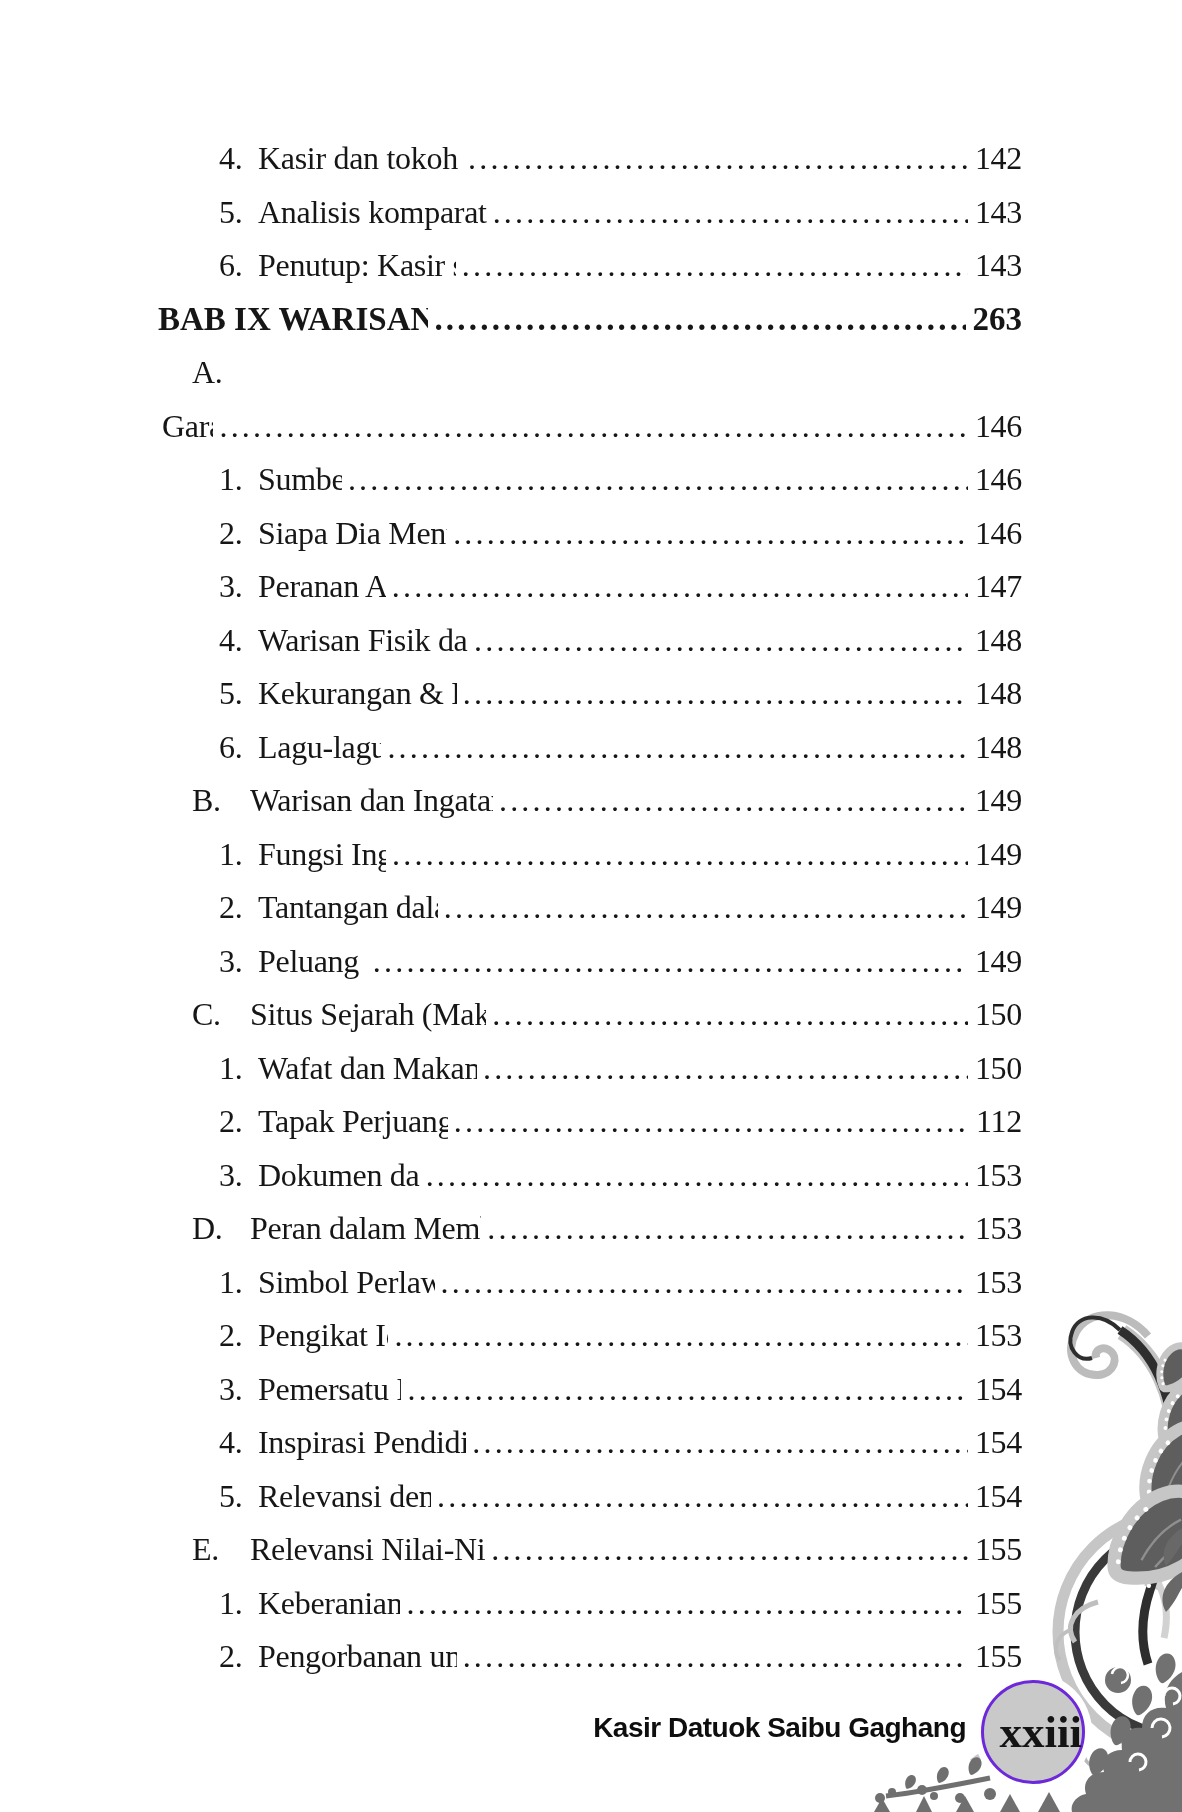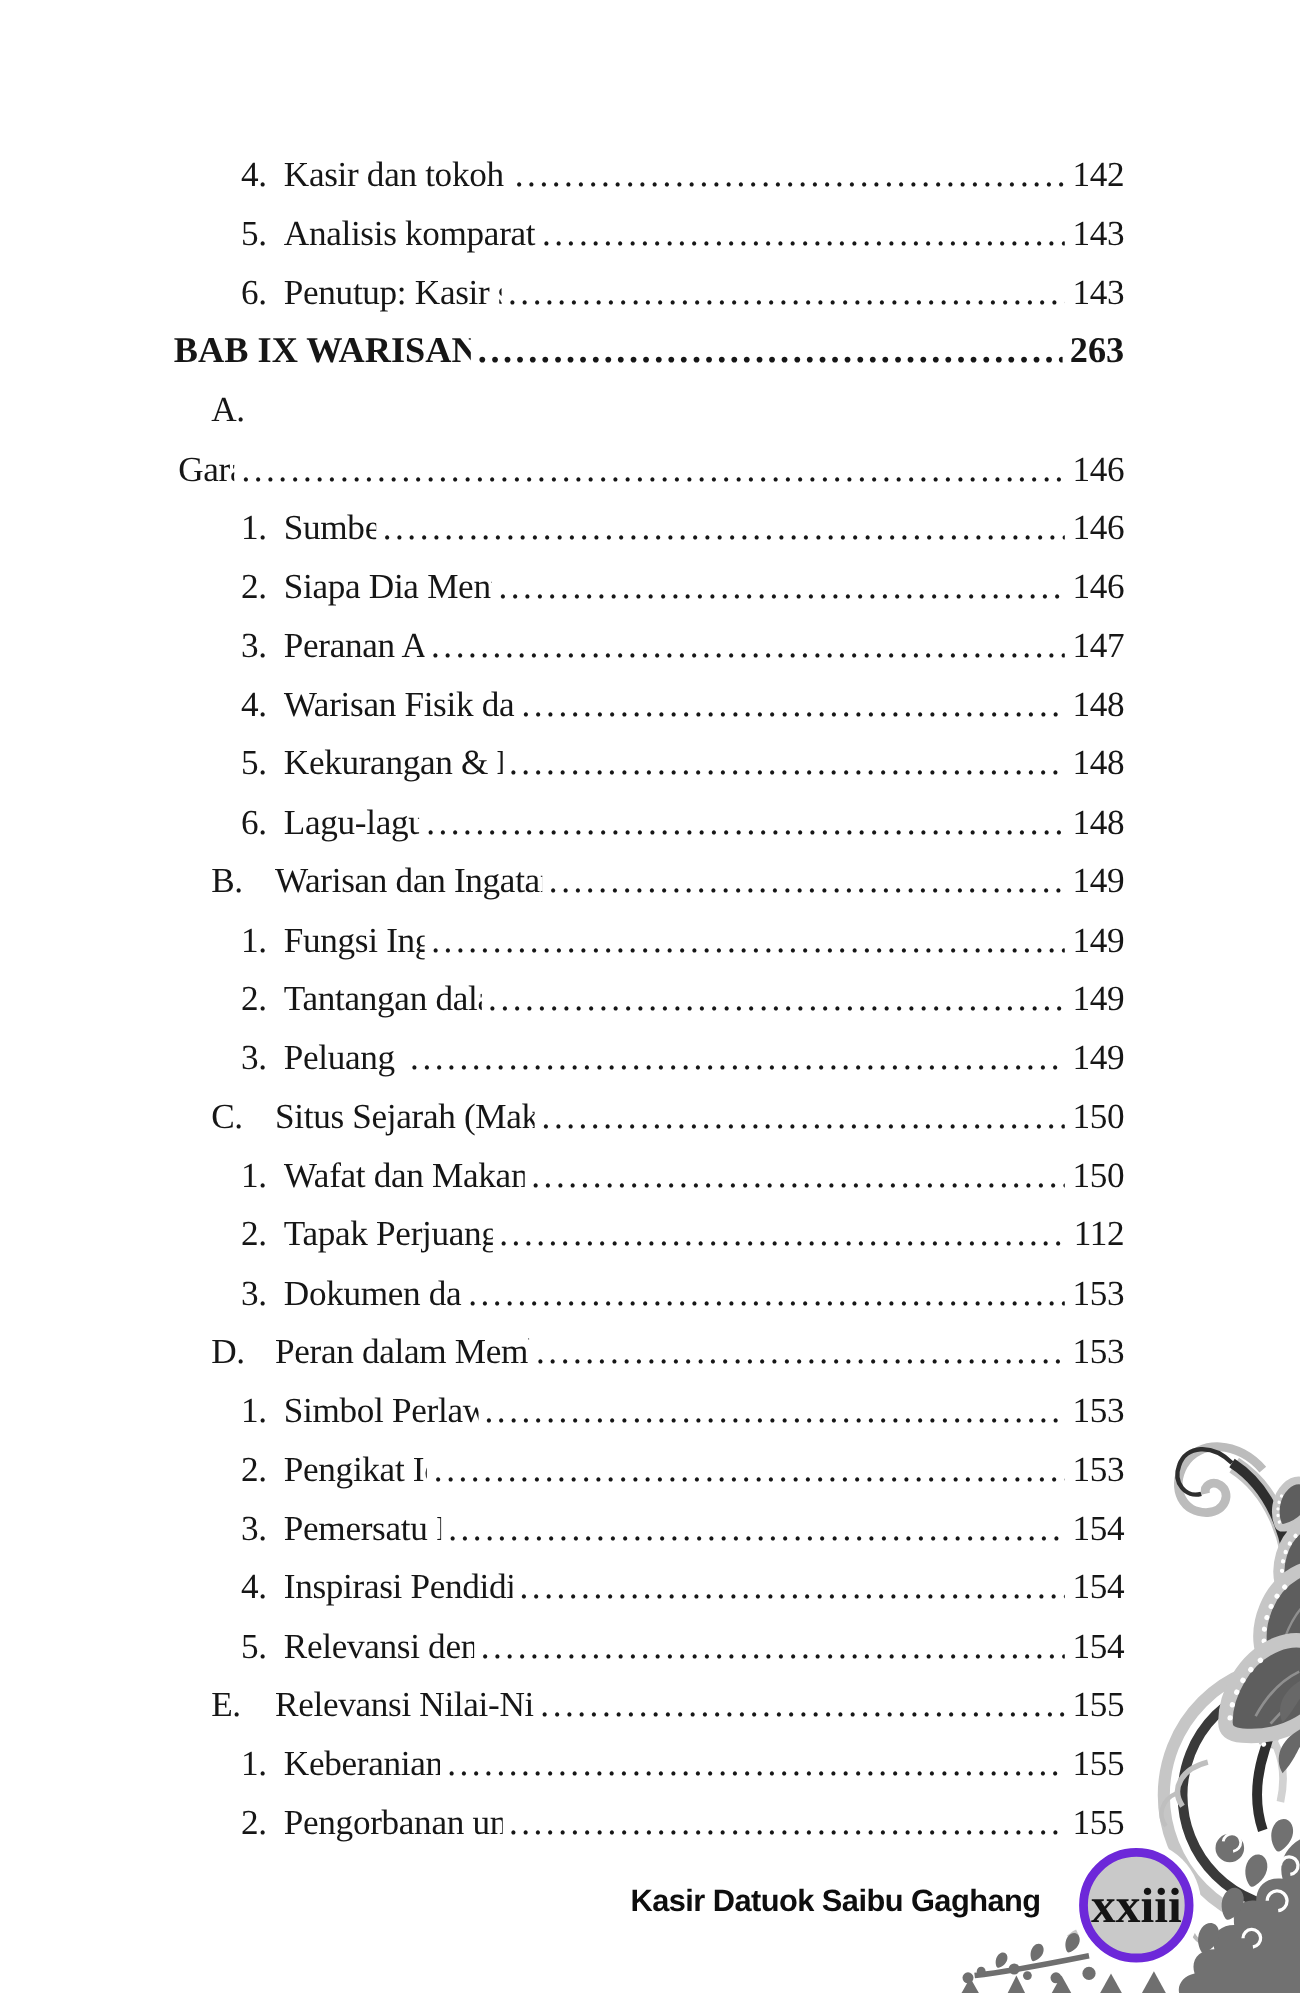--- a/index.html
+++ b/index.html
@@ -21,30 +21,30 @@
   .row.cont  .tx{margin-left:4px;}
   .row .tx{flex:0 1 auto;overflow:hidden;}
   .dots{flex:1 1 auto;overflow:hidden;margin:0 7px 0 6px;min-width:14px;}
   .dots::after{
     content:"........................................................................................................................";
     letter-spacing:3.2px;
   }
   .pg{flex:none;text-align:center;}
   
   .book-title{
-    position:absolute;top:1712px;right:236px;z-index:3;
+    position:absolute;top:1712px;right:216px;z-index:3;
     font-family:"Liberation Sans",sans-serif;font-weight:700;
     font-size:28px;letter-spacing:-0.5px;color:#0e0e0e;
   }
   .page-badge{
     position:absolute;left:981px;top:1680px;width:104px;height:104px;
     box-sizing:border-box;border-radius:50%;
-    background:#c9c9c9;border:8px solid #6d28d9;
+    background:#c9c9c9;border:3px solid #6d28d9;
     box-shadow:0 0 0 7px #ffffff;
-    display:flex;align-items:center;justify-content:center;z-index:4;
+    display:flex;align-items:center;justify-content:flex-end;z-index:4;
     font-family:"Liberation Serif",serif;font-weight:700;font-size:45px;color:#141414;
   }
   
   .ornament{position:absolute;right:0;bottom:0;width:352px;height:512px;z-index:1;}
 </style>
 </head>
 <body>
 
 <div class="page">
 

